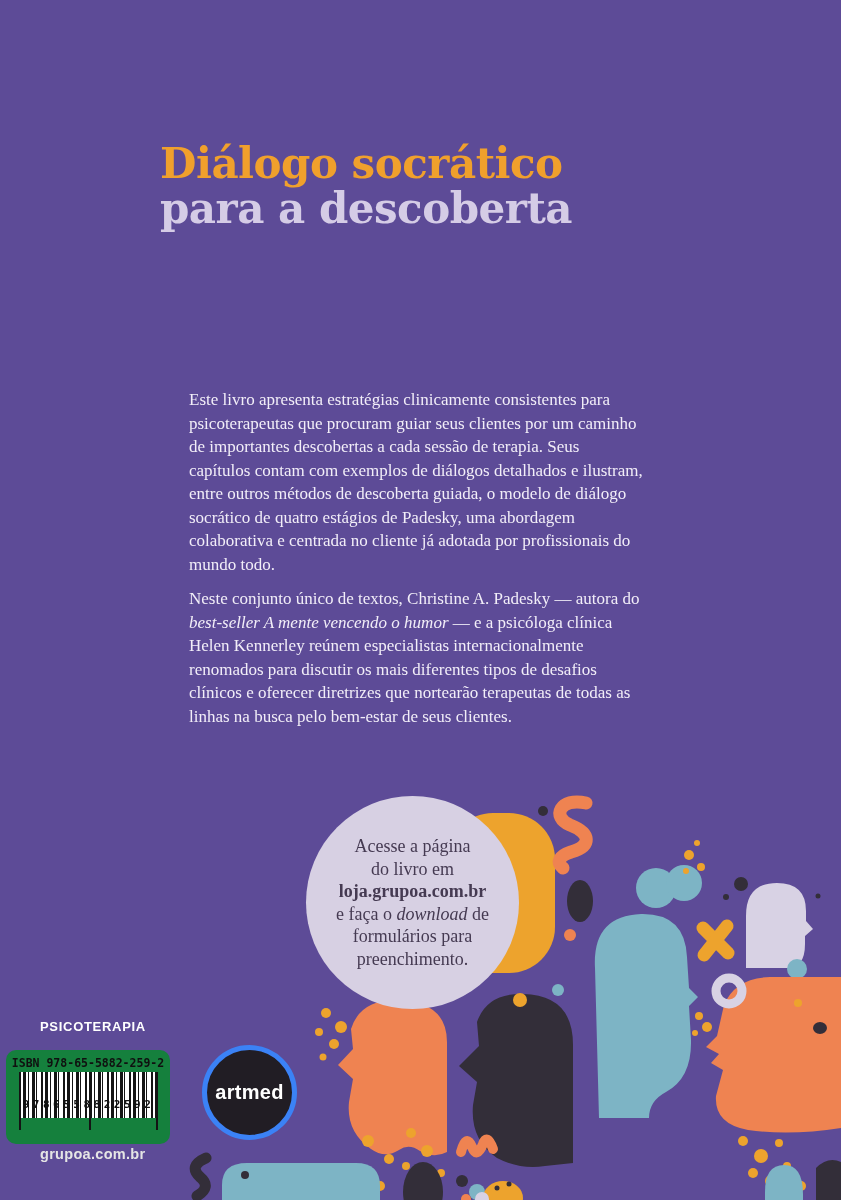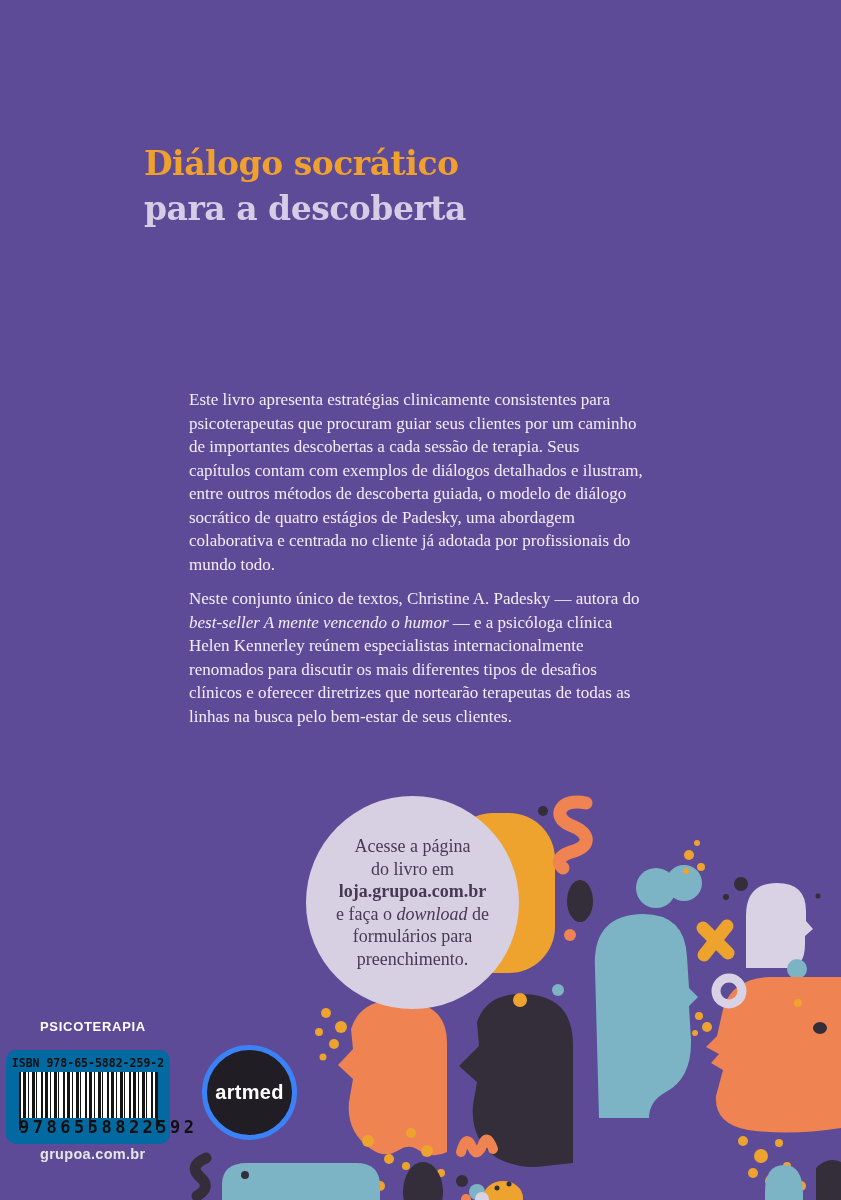--- a/index.html
+++ b/index.html
@@ -5,23 +5,23 @@
   html,body{margin:0;padding:0;}
   body{
     width:841px;height:1200px;overflow:hidden;position:relative;
     background:var(--background,#5d4b97);
     font-family:"Liberation Serif", serif;
   }
   .cover{position:absolute;inset:0;width:841px;height:1200px;overflow:hidden;}
 
   
   .title{
-    position:absolute;left:144px;top:141px;z-index:3;
+    position:absolute;left:160px;top:141px;z-index:3;
     font-family:"DejaVu Serif", serif;font-weight:bold;
-    font-size:33px;line-height:45px;letter-spacing:-0.5px;
+    font-size:42px;line-height:45px;letter-spacing:-0.5px;
   }
   .title .l1{color:var(--accent_orange,#f0a02c);}
   .title .l2,.title .l3{color:var(--title_lavender,#d5cce6);}
 
   .byline{
     position:absolute;left:144px;top:317px;z-index:3;
     font-family:"DejaVu Serif", serif;font-weight:bold;
     font-size:23px;color:var(--accent_orange,#f0a02c);letter-spacing:-0.2px;
   }
   .byline .orgs{
@@ -64,21 +64,21 @@
   .slav{fill:none;stroke:var(--illustration_lavender,#d8d2e4);stroke-linecap:round;}
 
   
   .category{
     position:absolute;left:40px;top:1019px;z-index:3;
     font-family:"Liberation Sans", sans-serif;font-weight:bold;
     font-size:13px;letter-spacing:0.7px;color:#ffffff;
   }
   .isbn-box{
     position:absolute;left:6px;top:1050px;width:164px;height:94px;z-index:3;
-    background:#0369a1;border-radius:10px;text-decoration:underline;
+    background:#15803d;border-radius:10px;text-decoration:underline;
   }
   .isbn-label{
     position:absolute;left:0;right:0;top:6px;text-align:center;
     font-family:"DejaVu Sans Mono", monospace;font-weight:bold;
     font-size:11.5px;color:#101010;letter-spacing:0;white-space:nowrap;
   }
   .bars{
     position:absolute;left:13px;right:12px;top:22px;height:46px;
     background:
       repeating-linear-gradient(90deg,
@@ -86,23 +86,23 @@
         #141414 4px,#141414 7px,#ffffff 7px,#ffffff 9px,
         #141414 9px,#141414 10px,#ffffff 10px,#ffffff 13px,
         #141414 13px,#141414 16px,#ffffff 16px,#ffffff 17px,
         #141414 17px,#141414 18px,#ffffff 18px,#ffffff 22px);
   }
   .guard{position:absolute;top:0;width:2px;height:58px;background:#141414;}
   .guard.g1{left:0;}
   .guard.g2{left:50%;}
   .guard.g3{right:0;}
   .isbn-digits{
-    position:absolute;left:13px;right:12px;top:67px;text-align:center;
+    position:absolute;left:13px;right:12px;top:48px;text-align:center;
     font-family:"DejaVu Sans Mono", monospace;font-weight:bold;
-    font-size:17px;color:#101010;letter-spacing:3.5px;white-space:nowrap;
+    font-size:11px;color:#101010;letter-spacing:3.5px;white-space:nowrap;
   }
   .artmed{
     position:absolute;left:202px;top:1045px;width:95px;height:95px;z-index:3;
     box-sizing:border-box;border-radius:50%;
     background:#211d24;border:5px solid #3b82f6;
     display:flex;align-items:center;justify-content:center;
     font-family:"Liberation Sans", sans-serif;font-weight:bold;
     font-size:20px;color:#ffffff;letter-spacing:0.3px;
   }
   .website{

